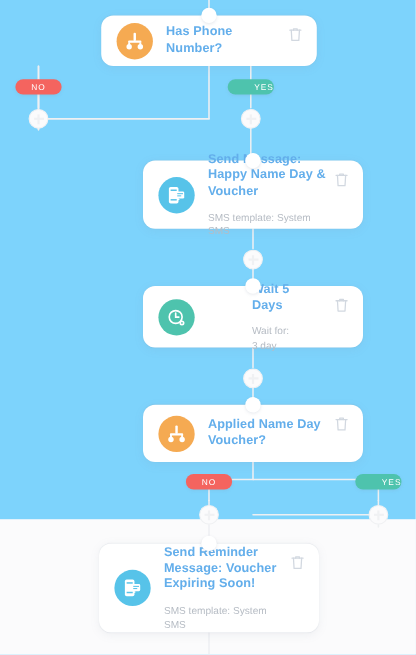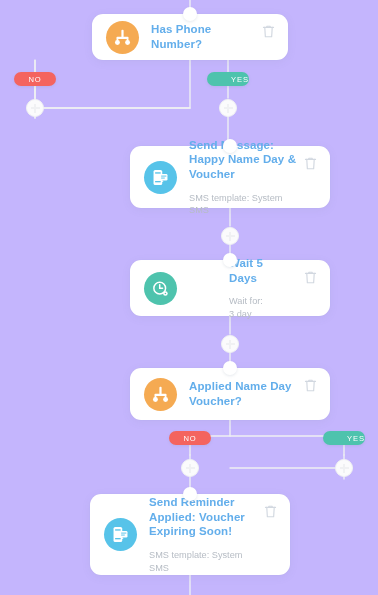--- a/index.html
+++ b/index.html
@@ -4,22 +4,22 @@
 <style>
   * { box-sizing: border-box; margin: 0; padding: 0; }
   html, body {
     width: 378px; height: 595px;
     background: #fbfbfc;
     font-family: "Liberation Sans", sans-serif;
     overflow: hidden;
   }
   #canvas {
     position: relative;
-    width: 378px; height: 595px;
-    background: #c4b5fd;
+    width: 378px; height: 472px;
+    background: #7dd3fc;
   }
   #wires { position: absolute; inset: 0; width: 378px; height: 595px; }
 
   
   .card {
     position: absolute;
     background: #ffffff;
     border-radius: 11px;
     box-shadow: 0 2px 9px rgba(125,140,160,0.10), 0 0 1px rgba(120,135,155,0.16);
     display: flex;
@@ -272,21 +272,21 @@
         <rect x="3.2" y="2.4" width="11" height="19.2" rx="2.1"></rect>
         <rect x="5.2" y="5.4" width="7" height="1.7" fill="#57c3e9"></rect>
         <rect x="5.2" y="16.4" width="7" height="1.7" fill="#57c3e9"></rect>
         <rect x="11.4" y="7.6" width="9.4" height="8.2" rx="1.6"></rect>
         <path d="M13.6 15.4l-1.1 3.3 3.4-2.1z"></path>
         <rect x="12.8" y="9.6" width="6.6" height="1.2" fill="#57c3e9"></rect>
         <rect x="12.8" y="12.1" width="4.6" height="1.2" fill="#57c3e9"></rect>
       </svg>
     </span>
     <div class="body">
-      <div class="title">Send Reminder Applied: Voucher Expiring Soon!</div>
+      <div class="title">Send Reminder Message: Voucher Expiring Soon!</div>
       <div class="subtitle">SMS template: System SMS</div>
     </div>
     <span class="trash">
       <svg width="13" height="15" viewBox="0 0 14 16" fill="none" stroke="#c3cbd6" stroke-width="1.25" stroke-linecap="round" stroke-linejoin="round">
         <path d="M1.6 3.6h10.8"></path>
         <path d="M5.2 3.6V2.3h3.6v1.3"></path>
         <path d="M3 3.6l.6 10.1h6.8L11 3.6"></path>
       </svg>
     </span>
   </div>

